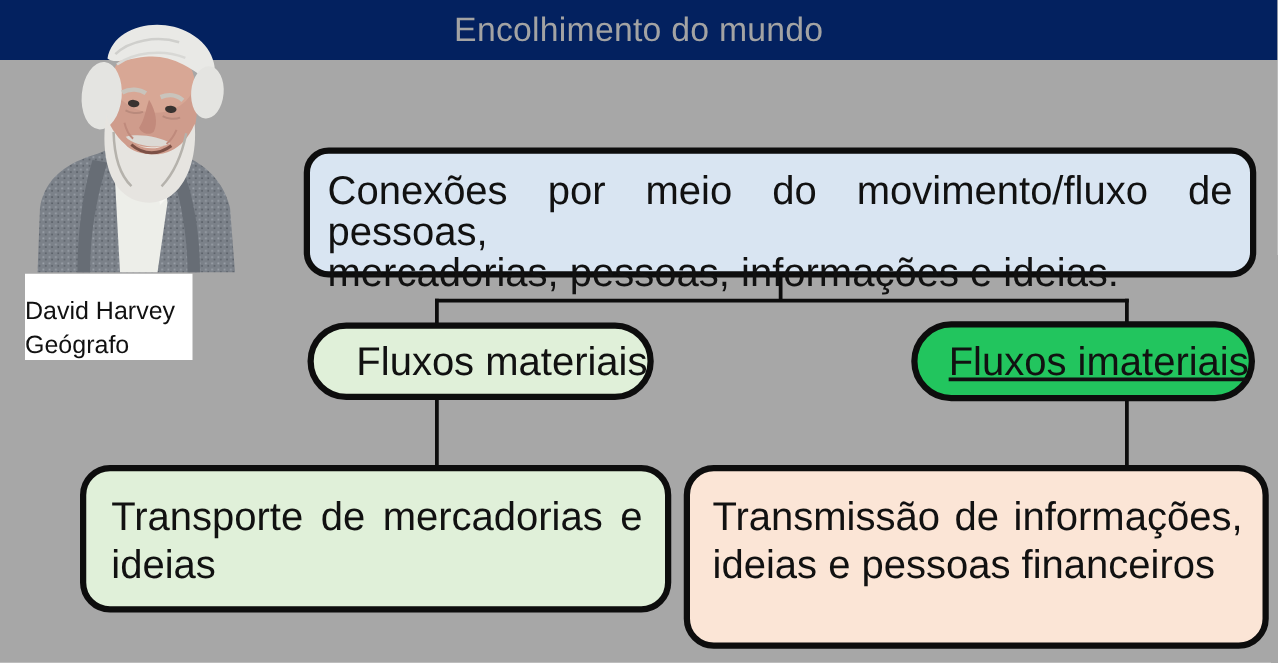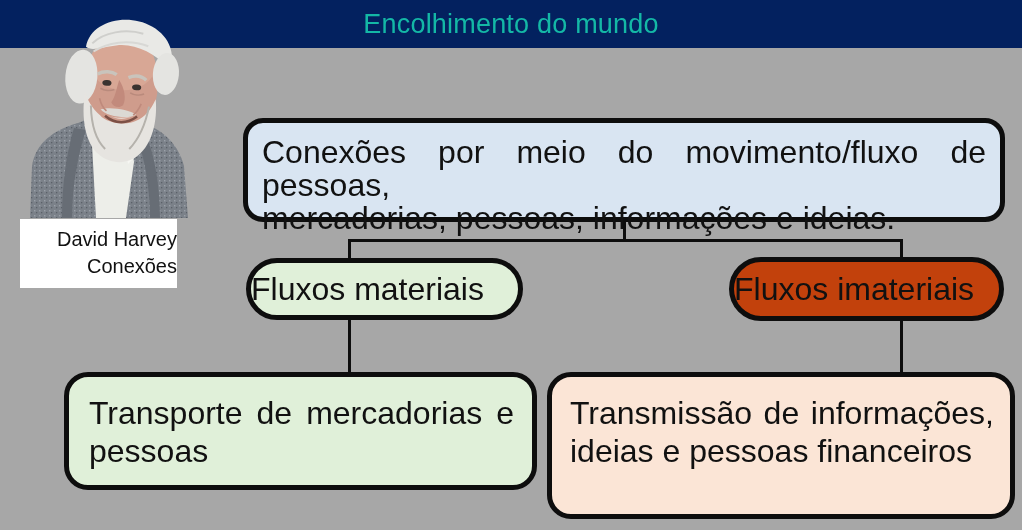--- a/index.html
+++ b/index.html
@@ -11,46 +11,46 @@
     font-family:"Liberation Sans", sans-serif;
     color:#111;
   }
   
   .header{
     position:absolute;left:0;top:0;width:1022px;height:48px;
     background:#03215f;
   }
   .title{
     width:100%;height:32px;line-height:48px;
-    text-align:center;color:#14b8a6;font-size:27px;letter-spacing:.2px;
+    text-align:center;color:#a3a3a3;font-size:27px;letter-spacing:.2px;
   }
   
   .photo{position:absolute;left:28px;top:4px;width:162px;height:214px;}
   .photo svg{display:block;width:100%;height:100%;}
   
   .caption{
-    position:absolute;left:20px;top:219px;width:157px;height:69px;
-    background:#ffffff;text-align:right;
-    font-size:20px;line-height:27px;padding-top:7px;box-sizing:border-box;
+    position:absolute;left:20px;top:219px;width:134px;height:69px;
+    background:#ffffff;text-align:left;
+    font-size:20px;line-height:27px;padding-top:17px;box-sizing:border-box;
   }
   
   .line{position:absolute;background:#0d0d0d;}
   
   .node{
     position:absolute;box-sizing:border-box;
     border:5px solid #0d0d0d;
     font-size:32px;
   }
   .root{
     left:243px;top:118px;width:762px;height:104px;
     border-radius:20px;padding:13px 14px 0 14px;
     line-height:33px;
   }
   .pill{
-    border-radius:34px;display:flex;align-items:center;justify-content:flex-start;
+    border-radius:34px;display:flex;align-items:center;justify-content:flex-end;
     text-align:center;
   }
   .pill-left{left:246px;top:258px;width:277px;height:62px;}
   .pill-right{left:729px;top:257px;width:275px;height:64px;}
   .leaf{
     border-radius:24px;line-height:38px;
   }
   .leaf-left{left:64px;top:372px;width:473px;height:118px;padding:17px 18px 0 20px;}
   .leaf-right{left:547px;top:372px;width:468px;height:147px;padding:17px 16px 0 18px;}
   
@@ -116,44 +116,44 @@
         <path d="M82 112 C90 116 100 115 106 111 C100 114 88 115 82 112 Z" fill="#efe9e2"></path>
         <path d="M79 113 C90 121 102 119 111 111" stroke="#7c5046" stroke-width="2.4" fill="none"></path>
         <path d="M72 96 C74 102 77 106 80 108" stroke="#bf8a7c" stroke-width="1.6" fill="none"></path>
         <path d="M114 98 C112 104 110 107 107 110" stroke="#bf8a7c" stroke-width="1.6" fill="none"></path>
       </g>
     </svg>
   </div>
 
   <div class="caption">
     <div>David Harvey</div>
-    <div>Conexões</div>
+    <div>Geógrafo</div>
   </div>
 
   <div class="line" style="left:623px;top:220px;width:3px;height:21px;"></div>
   <div class="line" style="left:348px;top:239px;width:555px;height:3px;"></div>
   <div class="line" style="left:348px;top:239px;width:3px;height:22px;"></div>
   <div class="line" style="left:900px;top:239px;width:3px;height:21px;"></div>
   <div class="line" style="left:348px;top:318px;width:3px;height:56px;"></div>
   <div class="line" style="left:900px;top:319px;width:3px;height:55px;"></div>
 
   <div class="node root" style="background-color: rgb(217, 229, 242);">
     <div class="jline spread">Conexões por meio do movimento/fluxo de pessoas,</div>
     <div class="jline">mercadorias, pessoas, informações e ideias.</div>
   </div>
 
   <div class="node pill pill-left" style="background-color: rgb(224, 240, 217);">
     <span>Fluxos materiais</span>
   </div>
-  <div class="node pill pill-right" style="background-color: #c2410c;">
+  <div class="node pill pill-right" style="background-color: #22c55e; text-decoration: underline;">
     <span>Fluxos imateriais</span>
   </div>
 
   <div class="node leaf leaf-left" style="background-color: rgb(224, 240, 217);">
     <div class="jline spread">Transporte de mercadorias e</div>
-    <div class="jline">pessoas</div>
+    <div class="jline">ideias</div>
   </div>
   <div class="node leaf leaf-right" style="background-color: rgb(251, 229, 214);">
     <div class="jline spread">Transmissão de informações,</div>
     <div class="jline">ideias e pessoas financeiros</div>
   </div>
 
 </div>
 
 </body></html>

